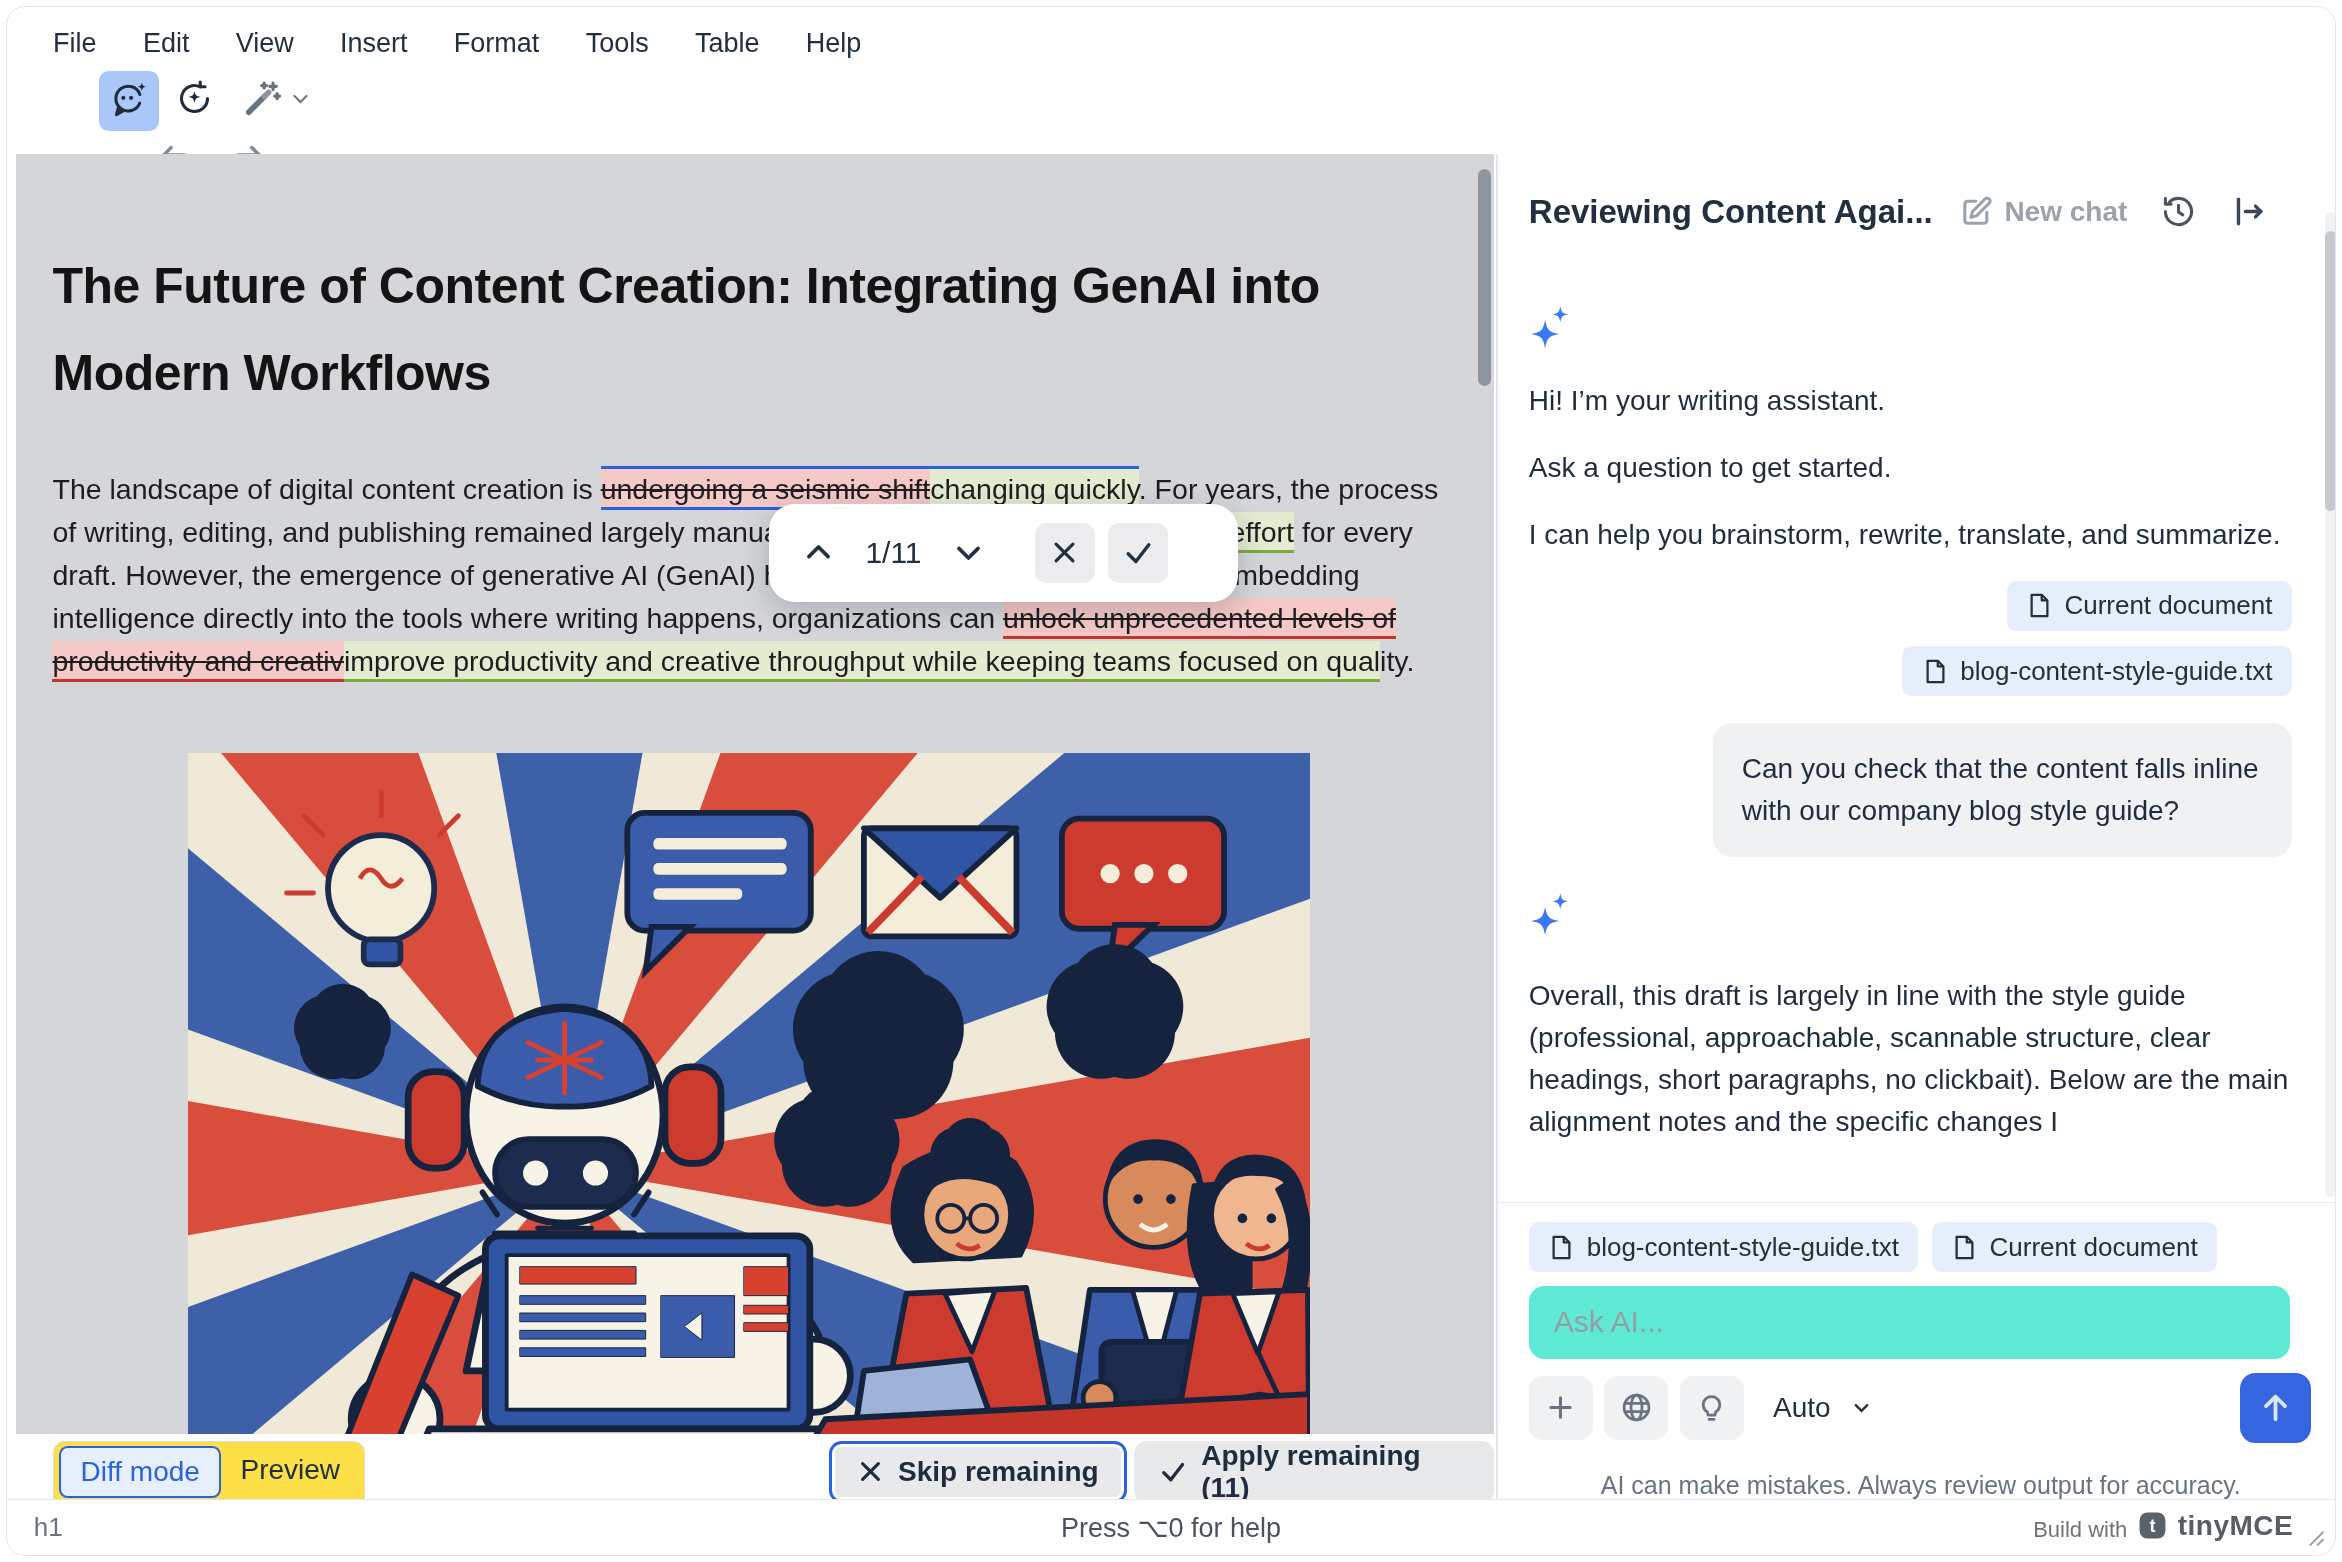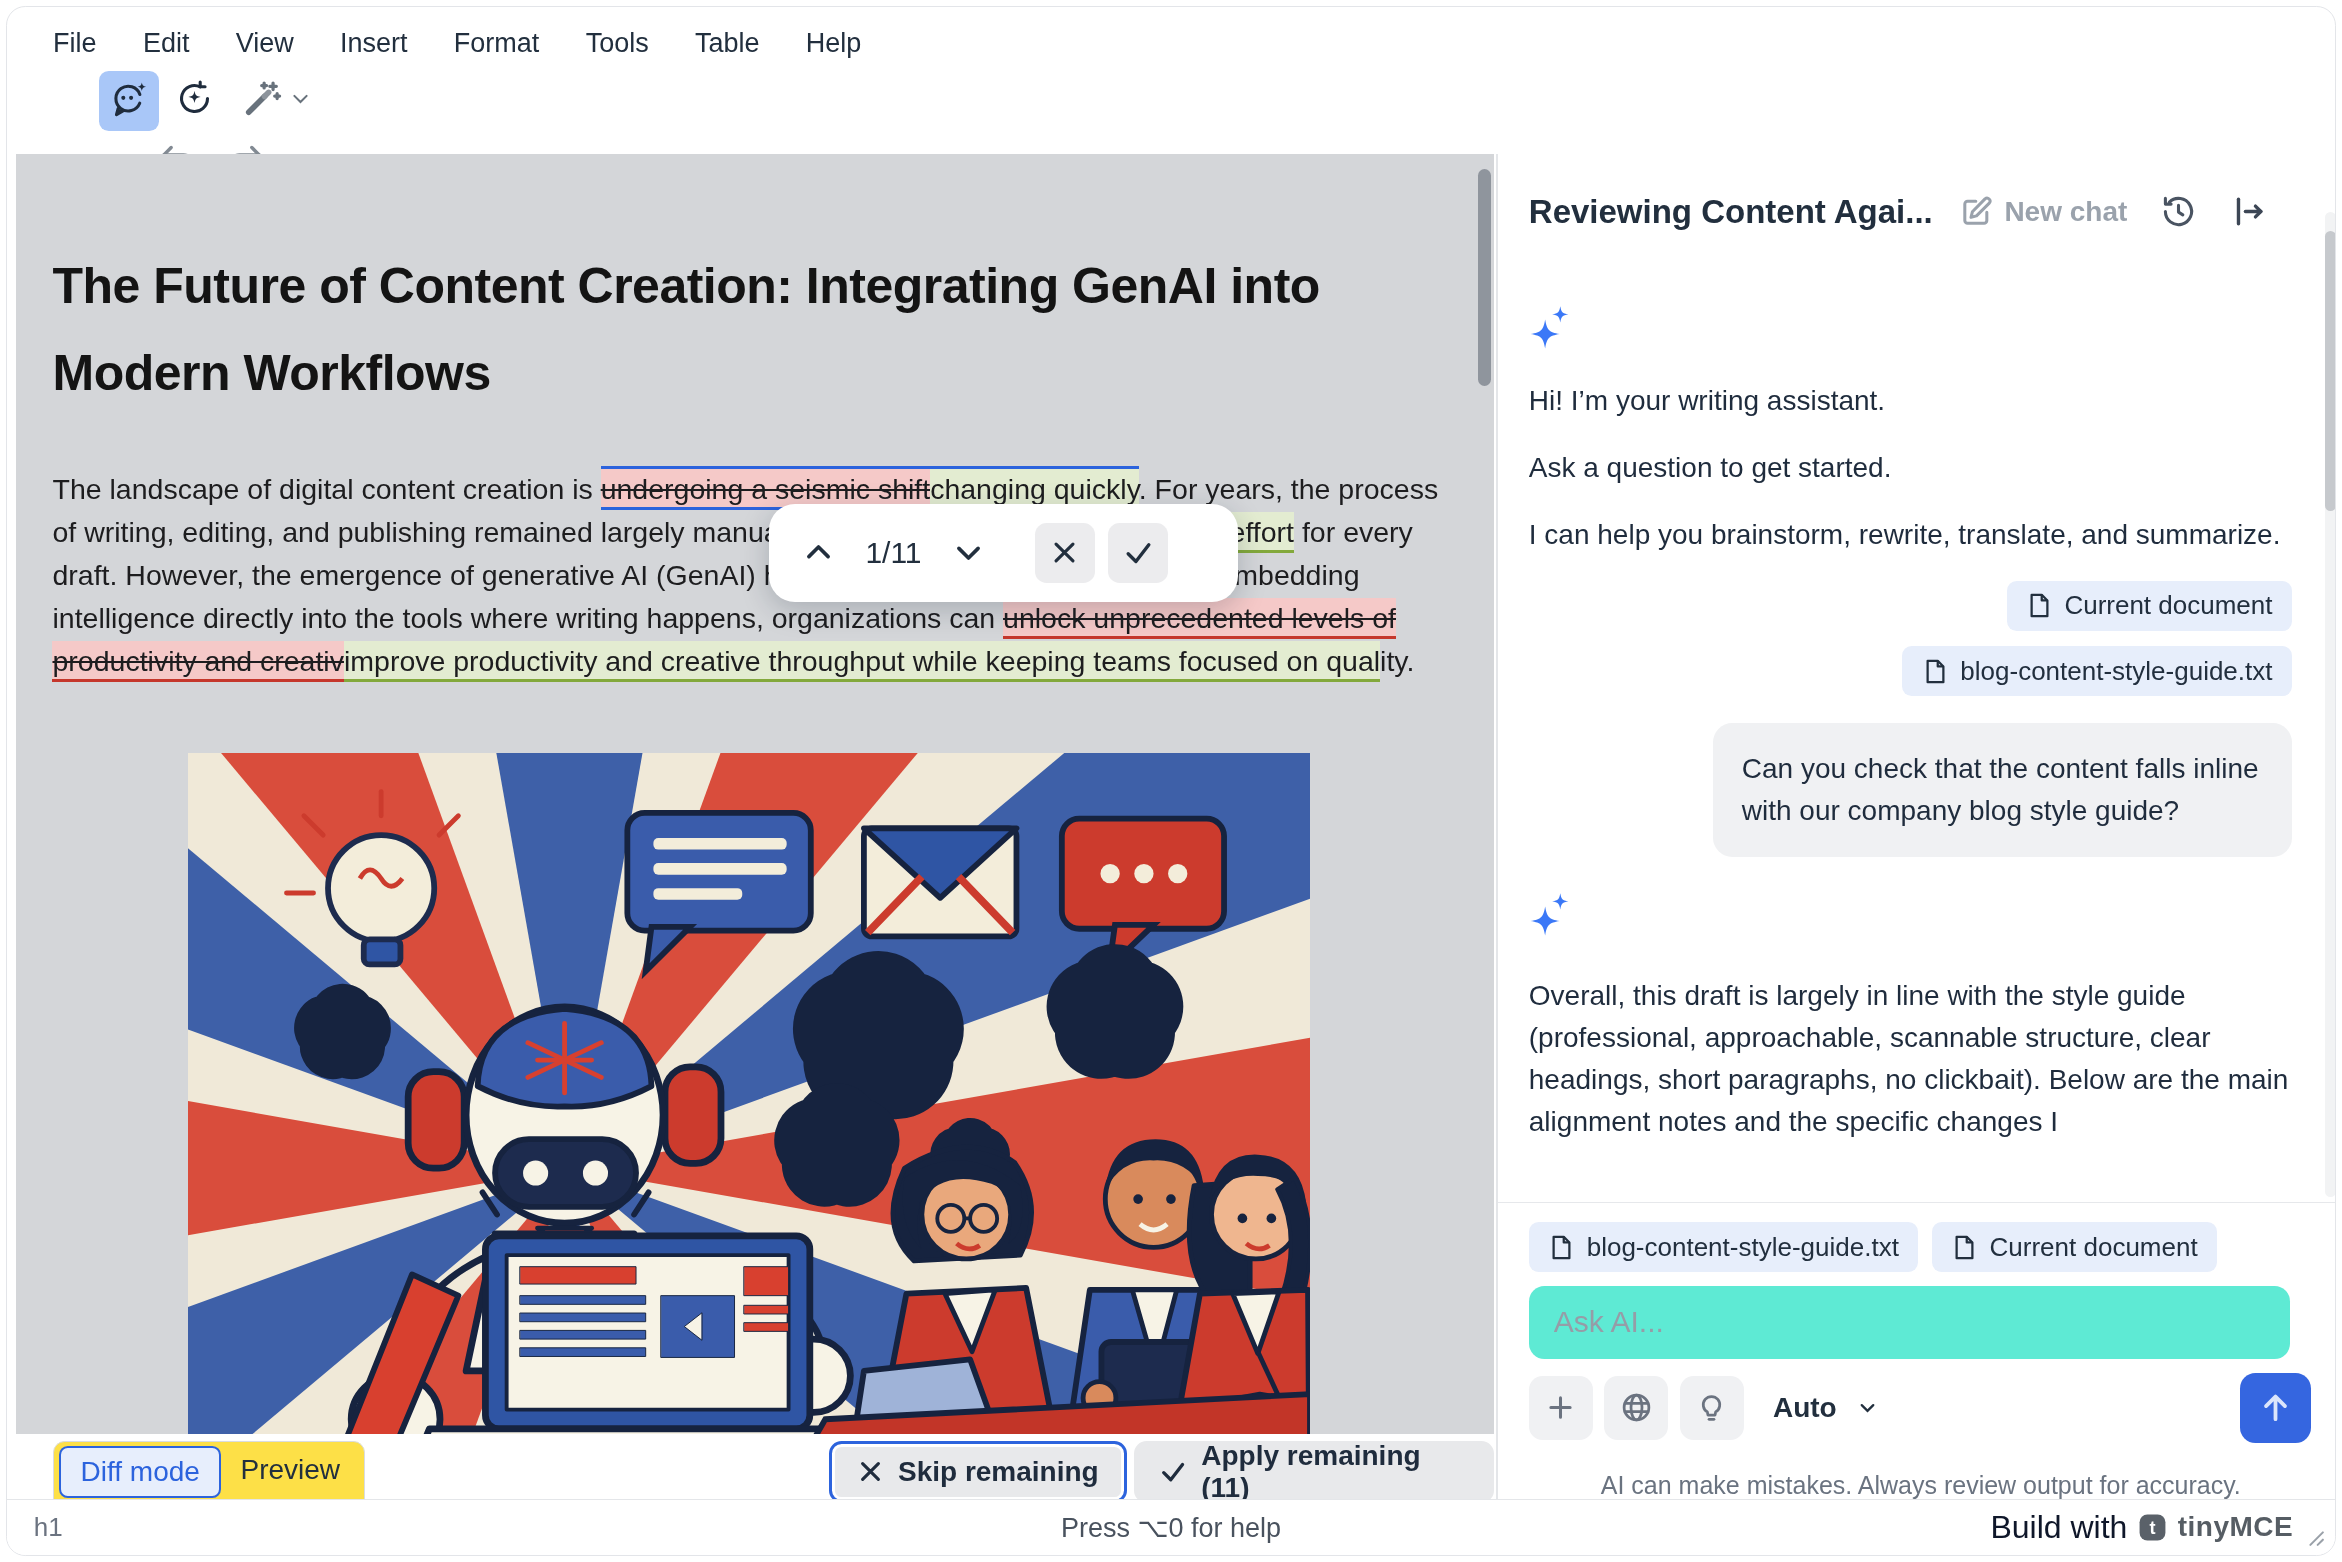--- a/index.html
+++ b/index.html
@@ -66,30 +66,30 @@
   .user-bubble{margin:27px 0 9.7px auto;width:521px;background:#f0f1f3;border-radius:19.3px;padding:25px 29px;
     font-size:28px;line-height:42px;color:#1f2c3d;}
   .composer{position:absolute;left:0;right:0;top:1048px;height:312px;border-top:1.9px solid #e6e8eb;background:#fff;}
   .composer .chips{position:absolute;left:31px;top:19.3px;display:flex;gap:13.5px;}
   .ask-input{position:absolute;left:31px;top:83px;width:761px;height:73px;background:#5eead4;border:none;
     border-radius:15.4px;font-size:30px;color:#222f3e;padding:0 25px;box-sizing:border-box;outline:none;
     font-family:"Liberation Sans","DejaVu Sans",sans-serif;}
   .ask-input::placeholder{color:#959da7;}
   .comp-actions{position:absolute;left:31px;top:170px;height:70px;display:flex;align-items:center;gap:11.6px;}
   .sq-btn{width:64px;height:64px;background:#f0f1f3;border-radius:13.5px;display:flex;align-items:center;justify-content:center;}
-  .auto-label{display:flex;align-items:center;gap:19px;margin-left:17.4px;font-size:28px;font-weight:700;color:#222f3e;}
+  .auto-label{display:flex;align-items:center;gap:19px;margin-left:17.4px;font-size:28px;font-weight:400;color:#222f3e;}
   .send-btn{position:absolute;right:33px;top:170px;width:71px;height:70px;background:#3566e0;border-radius:15.4px;
     display:flex;align-items:center;justify-content:center;}
   .disclaimer{position:absolute;left:0;right:0;top:268px;text-align:center;font-size:25px;color:#6a7380;}
   
   .statusbar{position:absolute;left:0;right:0;bottom:0;height:55px;border-top:1.9px solid #e4e6e9;background:#fff;}
   .sb-left{position:absolute;left:27px;top:11.6px;font-size:26px;color:#6b7380;}
   .sb-center{position:absolute;left:0;right:0;top:11.6px;text-align:center;font-size:27px;color:#49525e;}
   .sb-right{position:absolute;right:42px;top:8.7px;display:flex;align-items:center;gap:9.7px;}
-  .sb-buildwith{font-size:32px;color:#0f172a;}
+  .sb-buildwith{font-size:22px;color:#737373;margin-top:8px;}
   .sb-brand{font-size:28px;font-weight:700;color:#565d64;letter-spacing:0.5px;}
   .grip{position:absolute;right:9.7px;bottom:7.7px;}
 </style>
 </head>
 <body>
 
 <div class="app">
 
   <div class="menubar">
       <div class="menu-item">File</div>

